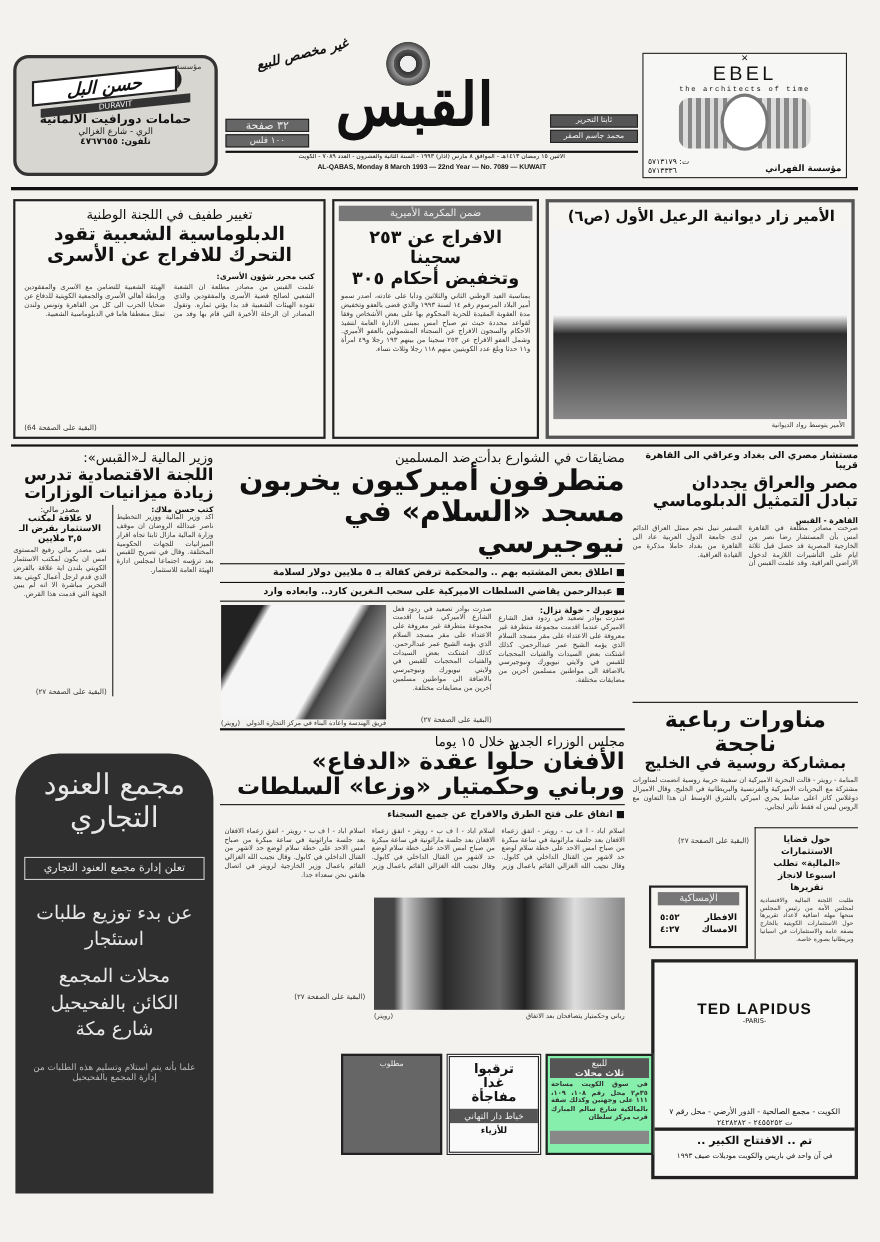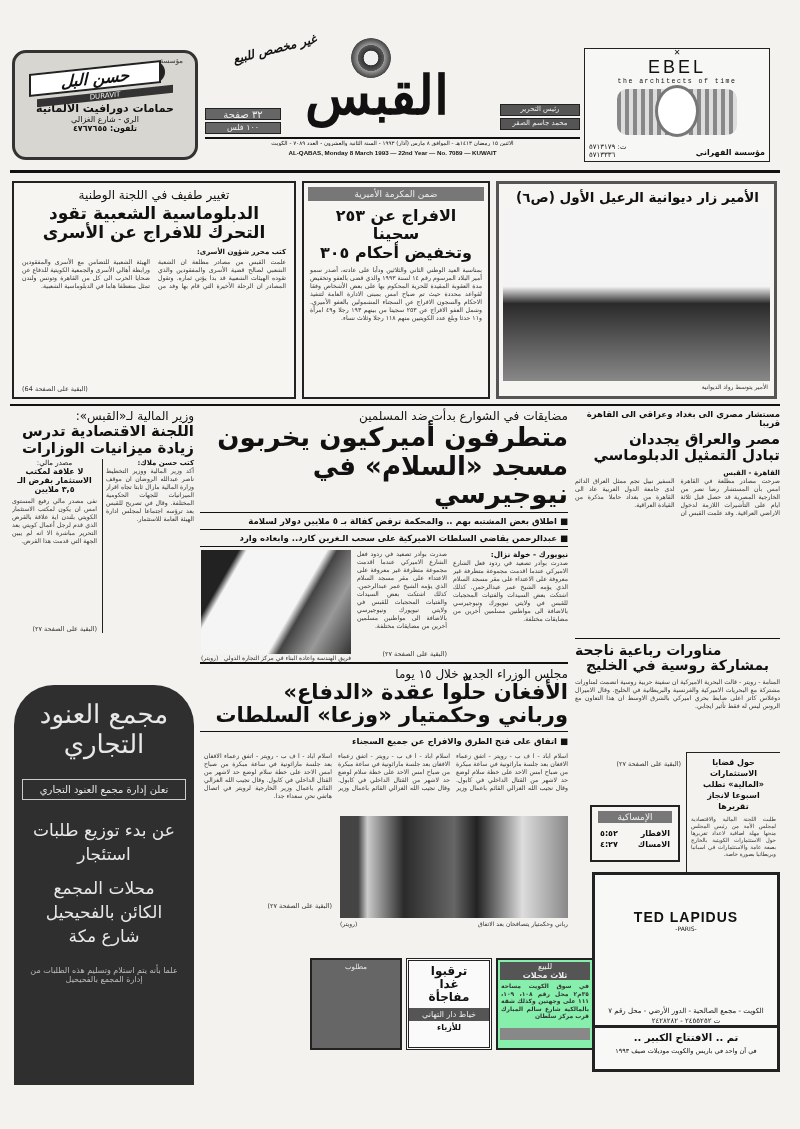--- a/index.html
+++ b/index.html
@@ -32,21 +32,21 @@
   </div>
 
   <div class="abs" style="left:205px;top:108px;width:76px;height:12px;background:#666;color:#eee;font-size:10px;text-align:center;direction:rtl;border:1px solid #222;">٣٢ صفحة</div>
   <div class="abs" style="left:205px;top:122px;width:76px;height:12px;background:#666;color:#eee;font-size:8px;text-align:center;direction:rtl;border:1px solid #222;">١٠٠ فلس</div>
 
   <div class="abs" style="left:232px;top:42px;font-size:12px;font-weight:bold;font-style:italic;transform:rotate(-14deg);direction:rtl;">غير مخصص للبيع</div>
 
   <div class="abs" style="left:351px;top:38px;width:40px;height:40px;border-radius:50%;background:radial-gradient(circle,#eee 25%,#333 27%,#555 45%,#999 47%,#444 70%,transparent 72%);"></div>
   <div class="abs" style="left:292px;top:64px;width:170px;height:62px;font-family:'DejaVu Serif',serif;font-size:54px;font-weight:bold;text-align:center;line-height:62px;direction:rtl;letter-spacing:-2px;">القبس</div>
 
-  <div class="abs" style="left:500px;top:104px;width:80px;height:12px;background:#555;color:#eee;font-size:7px;text-align:center;direction:rtl;border:1px solid #222;">رئيس التحرير</div>
+  <div class="abs" style="left:500px;top:104px;width:80px;height:12px;background:#555;color:#eee;font-size:7px;text-align:center;direction:rtl;border:1px solid #222;">ثابتا التحرير</div>
   <div class="abs" style="left:500px;top:118px;width:80px;height:12px;background:#555;color:#eee;font-size:7px;text-align:center;direction:rtl;border:1px solid #222;">محمد جاسم الصقر</div>
 
   <div class="abs box" style="left:584px;top:48px;width:186px;height:114px;border:1.5px solid #222;background:#f7f7f5;">
     <div style="text-align:center;font-size:8px;line-height:8px;">✕</div>
     <div style="text-align:center;font-size:18px;letter-spacing:3px;font-family:'Liberation Sans',sans-serif;">EBEL</div>
     <div style="text-align:center;font-size:6.5px;letter-spacing:1.5px;font-family:'Liberation Mono',monospace;">the architects of time</div>
     <div style="margin:4px auto 0;width:120px;height:46px;border-radius:10px;background:repeating-linear-gradient(90deg,#888 0 4px,#ddd 4px 8px);position:relative;">
       <div style="position:absolute;left:38px;top:-4px;width:44px;height:52px;border-radius:50%;background:#fff;border:3px solid #777;"></div>
     </div>
     <div style="position:absolute;left:4px;bottom:10px;font-size:7px;direction:rtl;">ت: ٥٧١٣١٧٩</div>
@@ -87,21 +87,21 @@
 <div class="abs" style="left:575px;top:410px;width:205px;height:185px;">
   <div class="hl rtl" style="font-size:8.5px;">مستشار مصري الى بغداد وعراقي الى القاهرة قريبا</div>
   <div class="hl rtl" style="font-size:15px;margin-top:2px;">مصر والعراق يجددان</div>
   <div class="hl rtl" style="font-size:15px;">تبادل التمثيل الدبلوماسي</div>
   <div class="rtl" style="font-size:7px;font-weight:bold;margin-top:5px;">القاهرة - القبس</div>
   <div class="body-text" style="column-count:2;column-gap:6px;height:110px;overflow:hidden;">صرحت مصادر مطلعة في القاهرة امس بأن المستشار رضا نصر من الخارجية المصرية قد حصل قبل ثلاثة ايام على التأشيرات اللازمة لدخول الاراضي العراقية. وقد علمت القبس ان السفير نبيل نجم ممثل العراق الدائم لدى جامعة الدول العربية عاد الى القاهرة من بغداد حاملا مذكرة من القيادة العراقية.</div>
 </div>
 
 <div class="abs" style="left:575px;top:638px;width:205px;height:110px;">
   <div class="rule" style="height:1px;margin-bottom:4px;"></div>
-  <div class="hl rtl" style="font-size:14px;text-align:left;">مناورات رباعية ناجحة</div>
+  <div class="hl rtl" style="font-size:20px;text-align:center;">مناورات رباعية ناجحة</div>
   <div class="hl rtl" style="font-size:14px;text-align:center;">بمشاركة روسية في الخليج</div>
   <div class="body-text" style="margin-top:4px;height:56px;overflow:hidden;">المنامة - رويتر - قالت البحرية الاميركية ان سفينة حربية روسية انضمت لمناورات مشتركة مع البحريات الاميركية والفرنسية والبريطانية في الخليج. وقال الاميرال دوغلاس كاتز اعلى ضابط بحري اميركي بالشرق الاوسط ان هذا التعاون مع الروس ليس له فقط تأثير ايجابي.</div>
 </div>
 
 <div class="abs" style="left:686px;top:752px;width:94px;height:142px;border-left:1px solid #222;border-top:1px solid #222;padding:4px;">
   <div class="rtl" style="font-size:8px;font-weight:bold;text-align:center;line-height:11px;">حول قضايا الاستثمارات «المالية» تطلب اسبوعا لانجاز تقريرها</div>
   <div class="body-text" style="margin-top:4px;height:80px;overflow:hidden;font-size:5.5px;line-height:7px;">طلبت اللجنة المالية والاقتصادية لمجلس الأمة من رئيس المجلس منحها مهلة اضافية لاعداد تقريرها حول الاستثمارات الكويتية بالخارج بصفة عامة والاستثمارات في اسبانيا وبريطانيا بصورة خاصة.</div>
 </div>
 
 <div class="abs" style="left:575px;top:724px;width:106px;height:48px;">

